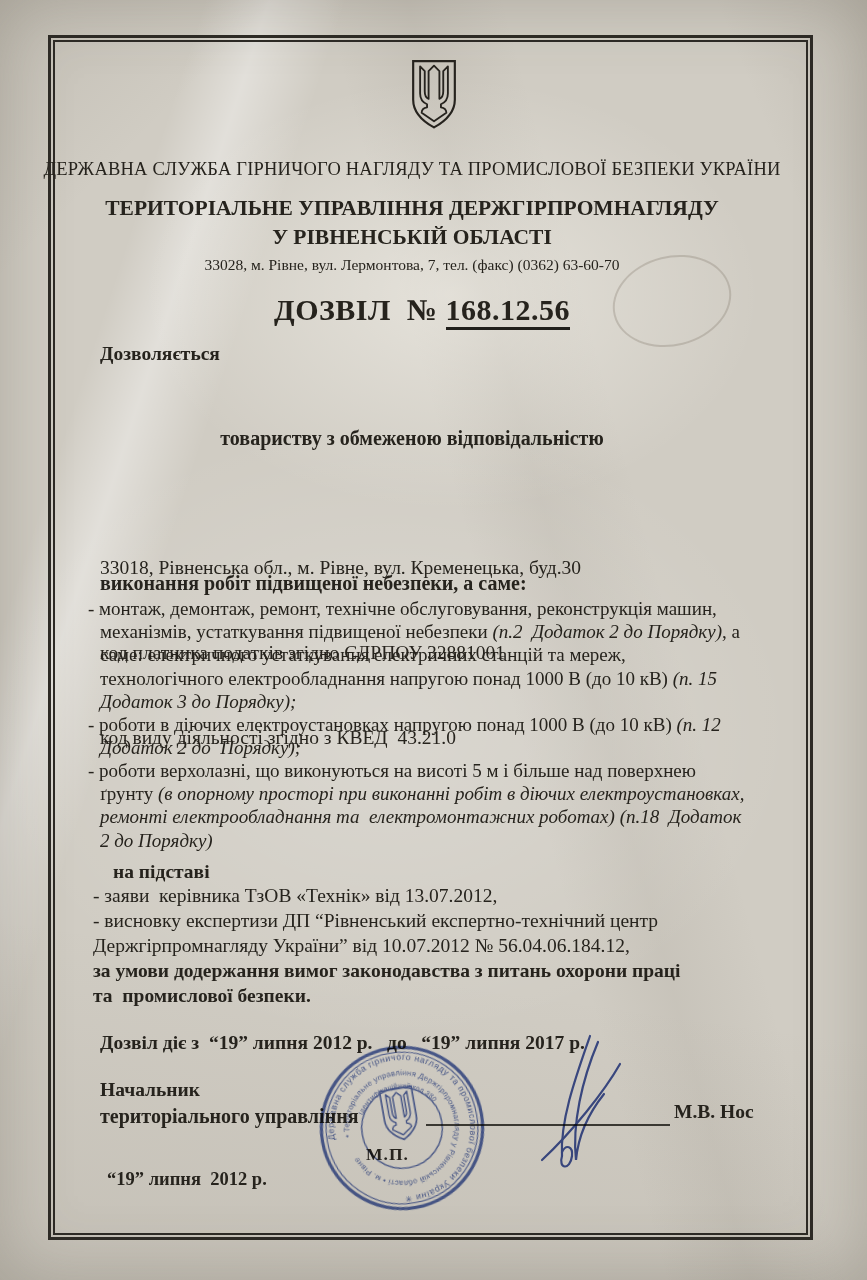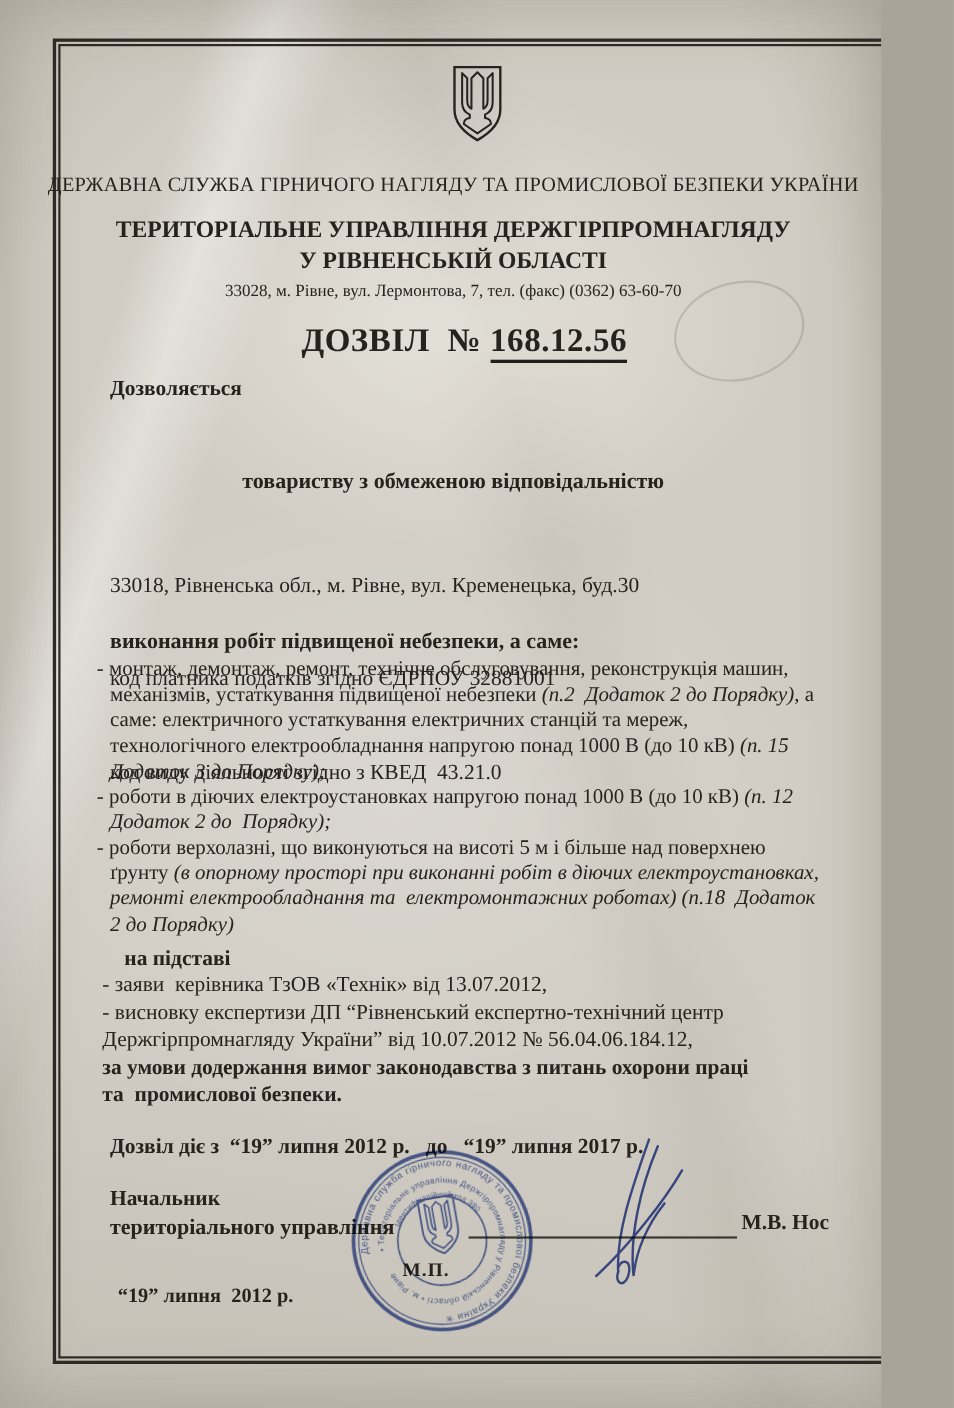--- a/index.html
+++ b/index.html
@@ -1,18 +1,18 @@
 <!DOCTYPE html>
 <html><head>
 <meta charset="utf-8">
 <style>
   html,body{margin:0;padding:0;background:#a8a49a;}
   .page{
     position:relative;
-    width:801px;height:1280px;
+    width:867px;height:1280px;
     overflow:hidden;
     background-color:#d0ccc3;
     background-image:
       radial-gradient(ellipse 430px 300px at 52% 23%, rgba(255,253,247,.45), rgba(255,253,247,0) 72%),
       linear-gradient(108deg, rgba(255,255,255,0) 16%, rgba(255,255,255,.38) 21%, rgba(255,255,255,0) 27%),
       linear-gradient(135deg, rgba(112,104,90,.14), rgba(112,104,90,0) 13%),
       linear-gradient(248deg, rgba(118,110,96,.16), rgba(118,110,96,0) 11%),
       radial-gradient(ellipse 520px 400px at 45% 57%, rgba(255,255,255,.22), rgba(255,255,255,0) 78%),
       linear-gradient(8deg, rgba(116,108,94,.12), rgba(116,108,94,0) 26%),
       linear-gradient(75deg, rgba(118,110,98,0) 55%, rgba(118,110,98,.09) 62%, rgba(118,110,98,0) 70%);
@@ -35,21 +35,21 @@
   .center{left:0;width:824px;text-align:center;}
   .emblem{position:absolute;left:407px;top:56px;width:54px;height:78px;color:#26231e;}
   .agency{top:158px;font-size:18.5px;letter-spacing:.2px;}
   .dept1{top:196px;font-size:21.5px;font-weight:bold;}
   .dept2{top:225px;font-size:21.5px;font-weight:bold;}
   .addr{top:256px;font-size:15.5px;}
   .title{top:292px;font-size:30px;letter-spacing:.5px;padding-left:10px;}
   .granted{left:100px;top:342px;font-size:19.5px;font-weight:bold;}
   .gtype{top:385px;font-size:20px;font-weight:bold;margin-top:41px;}
   .gname{top:406px;font-size:30px;font-weight:bold;letter-spacing:1px;}
-  .gaddr{left:100px;top:462px;font-size:19.5px;line-height:28.4px;}
+  .gaddr{left:100px;top:497px;font-size:19.5px;line-height:28.4px;}
   .works-h{left:100px;top:571px;font-size:20px;font-weight:bold;}
   .witem{left:88px;width:692px;font-size:19px;line-height:23.2px;padding-left:12px;text-indent:-12px;box-sizing:border-box;}
   .wi1{top:597px;}
   .wi2{top:713px;}
   .wi3{top:759px;}
   .basis-h{left:113px;top:860px;font-size:19.5px;font-weight:bold;text-align:right;}
   .basis{left:93px;top:884px;width:640px;font-size:19.5px;line-height:24.9px;}
   .validity{left:100px;top:1031px;font-size:19.5px;font-weight:bold;}
   .signer1{left:100px;top:1078px;font-size:19.5px;font-weight:bold;}
   .signer2{left:100px;top:1104px;font-size:20px;font-weight:bold;}

